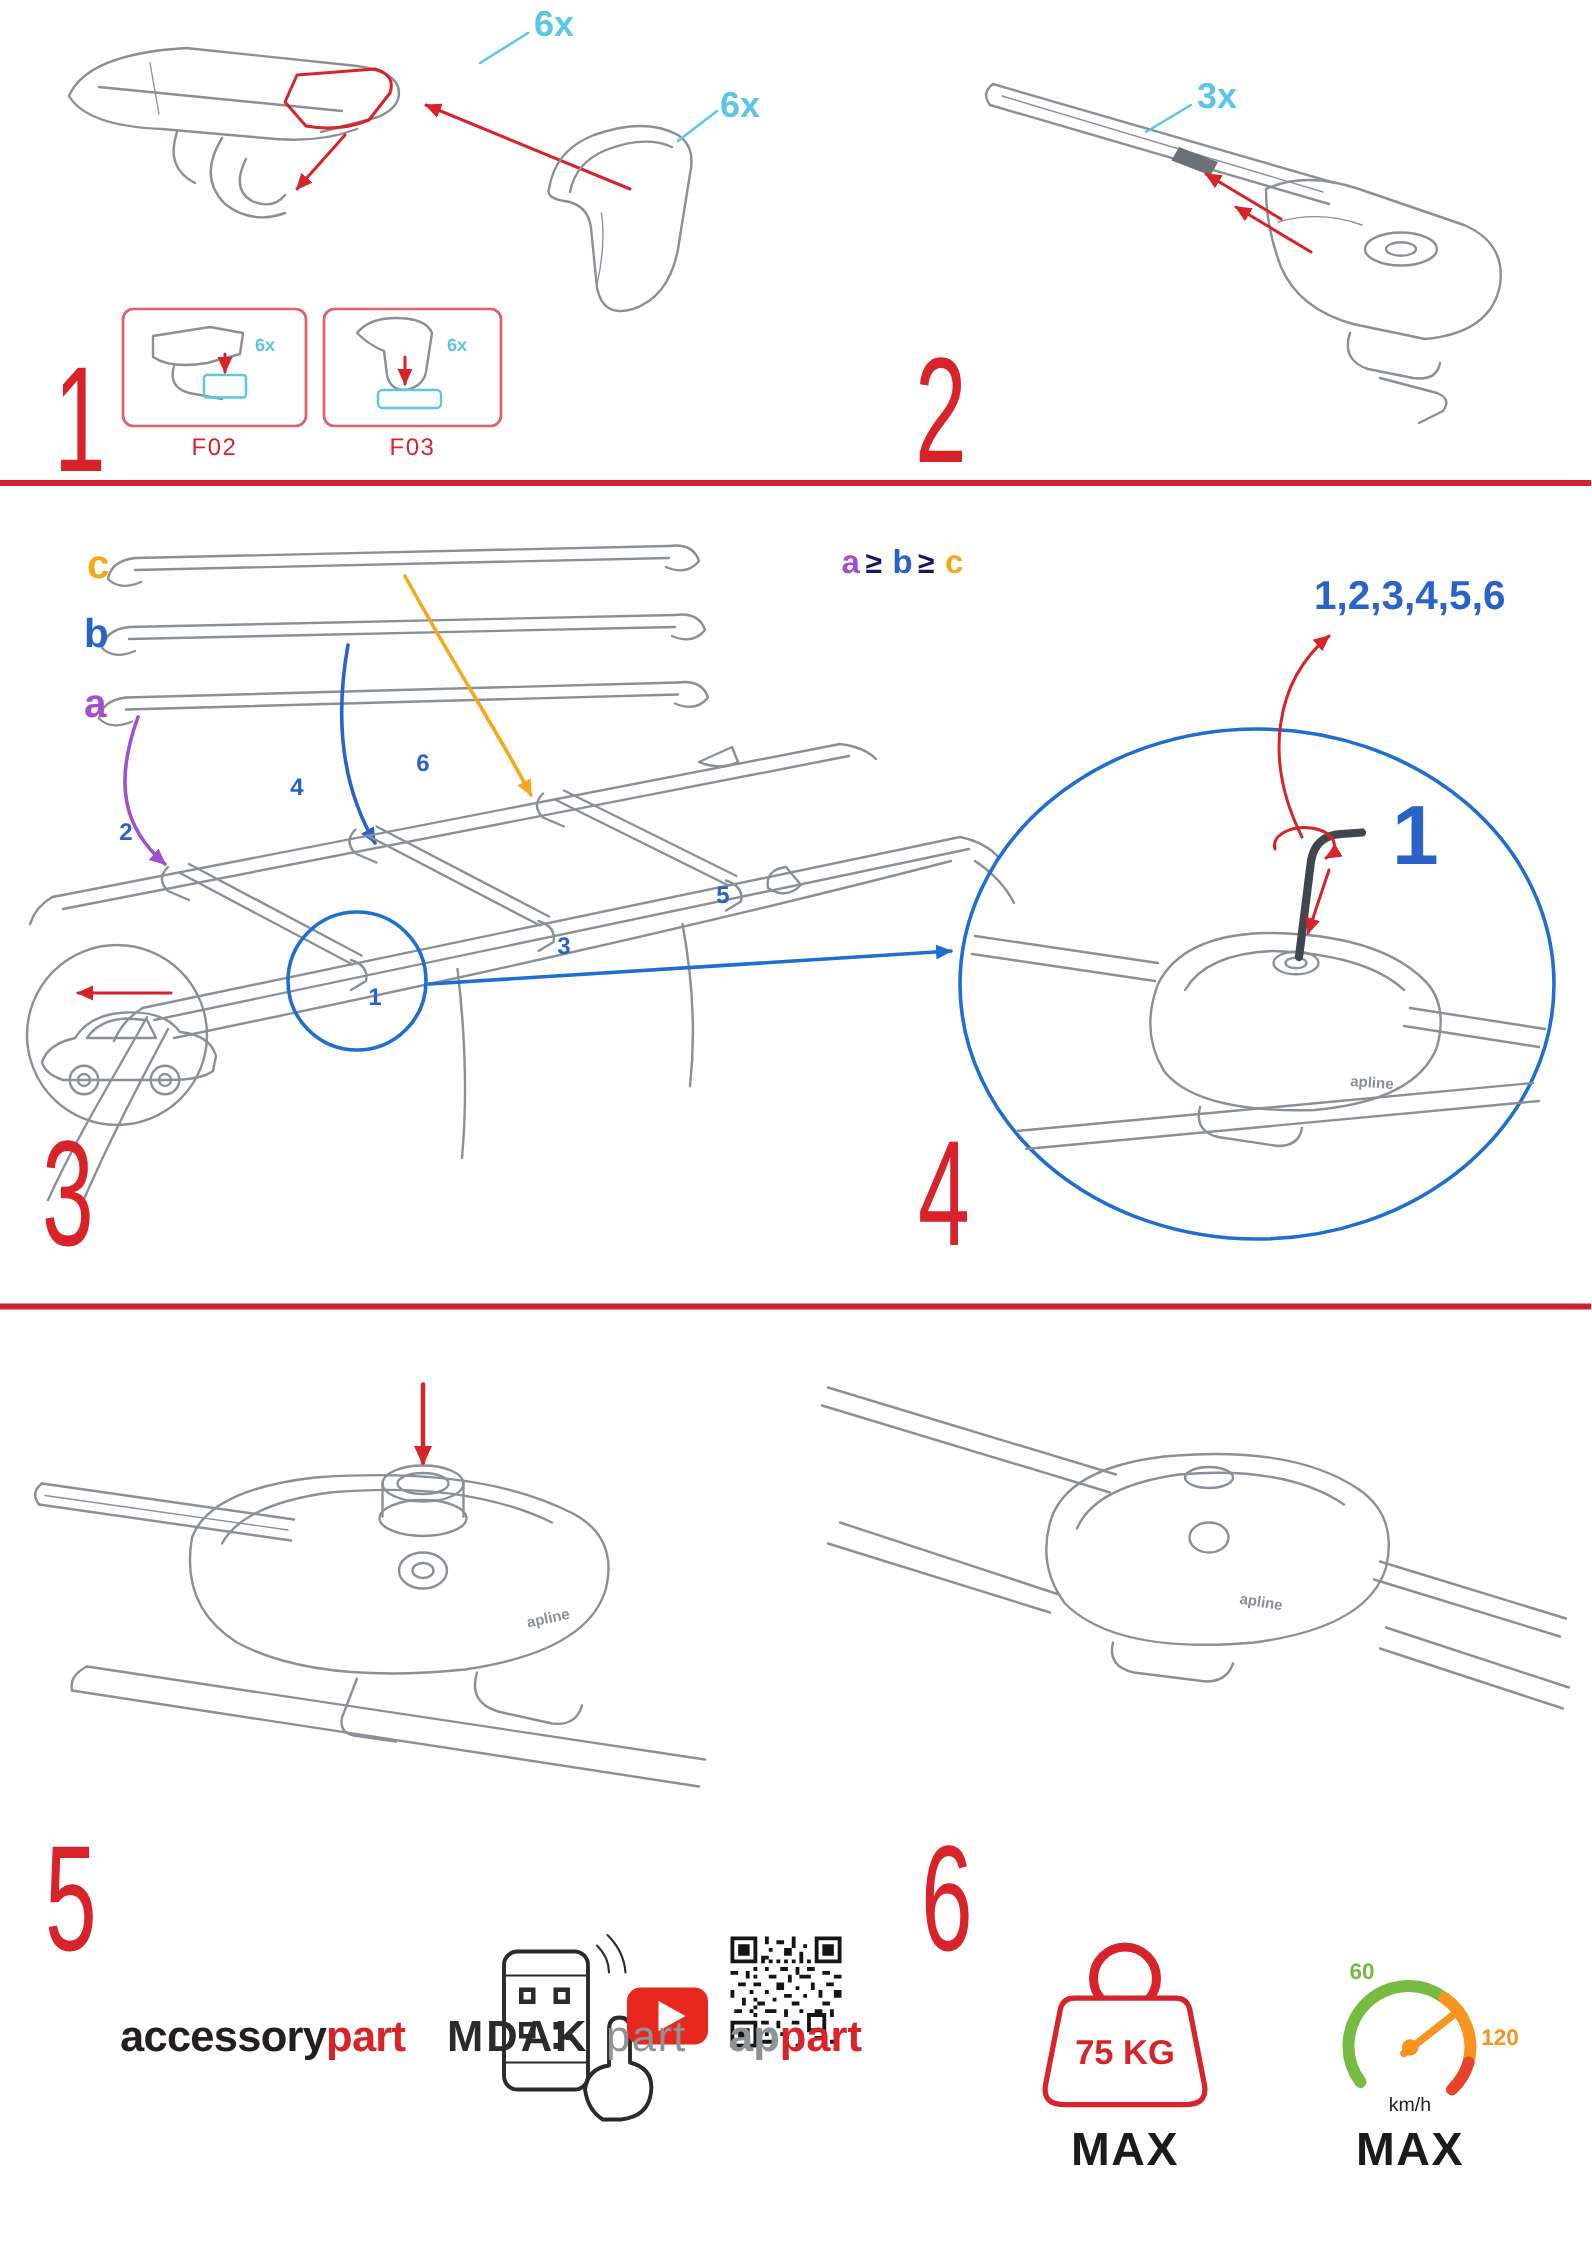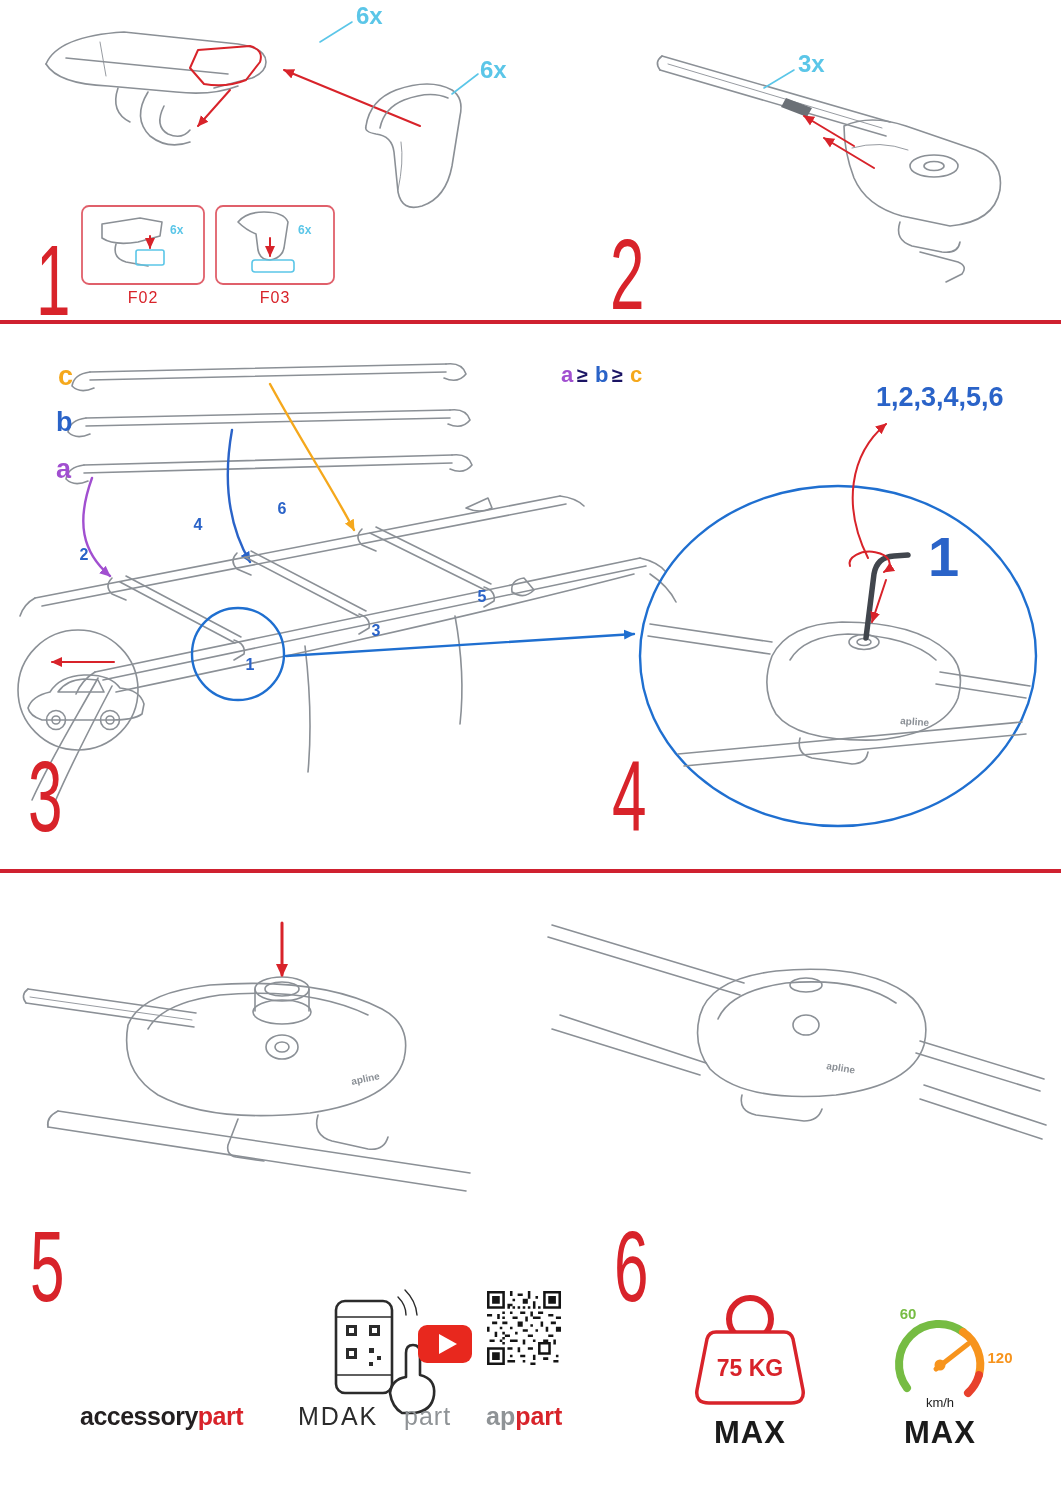--- a/index.html
+++ b/index.html
@@ -54,24 +54,24 @@
   .art .t-seq{fill:#2a63c8;font-weight:700;font-size:27px}
   .art .t-big1{fill:#2a63c8;font-weight:700;font-size:56px}
   .art .t-pos{fill:#2a63c8;font-weight:700;font-size:16px}
   .art .t-brand{fill:#8b9096;font-weight:700;font-size:10px}
   .art .t-weight{fill:#d8232a;font-weight:700;font-size:23px}
   .art .t-max{fill:#1b1b1b;font-weight:700;font-size:31px;letter-spacing:1px}
   .art .t-60{fill:#76bc43;font-weight:700;font-size:15px}
   .art .t-120{fill:#f7941d;font-weight:700;font-size:15px}
   .art .t-kmh{fill:#222;font-size:13px}
   .parts-info{position:absolute;left:83px;top:1336px;color:#2e3192;font-weight:700;font-size:28px;letter-spacing:.5px}
-  .logo{position:absolute;top:1404px;font-size:25px;line-height:1;white-space:nowrap}
+  .logo{position:absolute;top:1344px;font-size:29px;line-height:1;white-space:nowrap}
   .logo-accpart{left:80px;font-weight:700;letter-spacing:-.5px}
   .logo-accpart .p1{color:#231f20}.logo-accpart .p2{color:#d8232a}
-  .logo-mdak{left:298px;font-weight:400;color:#2b2b2b;letter-spacing:2px}
+  .logo-mdak{left:298px;font-weight:700;color:#2b2b2b;letter-spacing:2px}
   .logo-ipqi{left:404px;font-weight:500;color:#8f9396;letter-spacing:1px}
   .logo-apline{left:486px;font-weight:700}
   .logo-apline .p1{color:#8f9396}.logo-apline .p2{color:#d8232a}
 </style>
 </head>
 <body>
 
 <div class="page">
 
   <svg class="art" style="top:0" width="1061" height="322" viewBox="0 0 1061 322">

